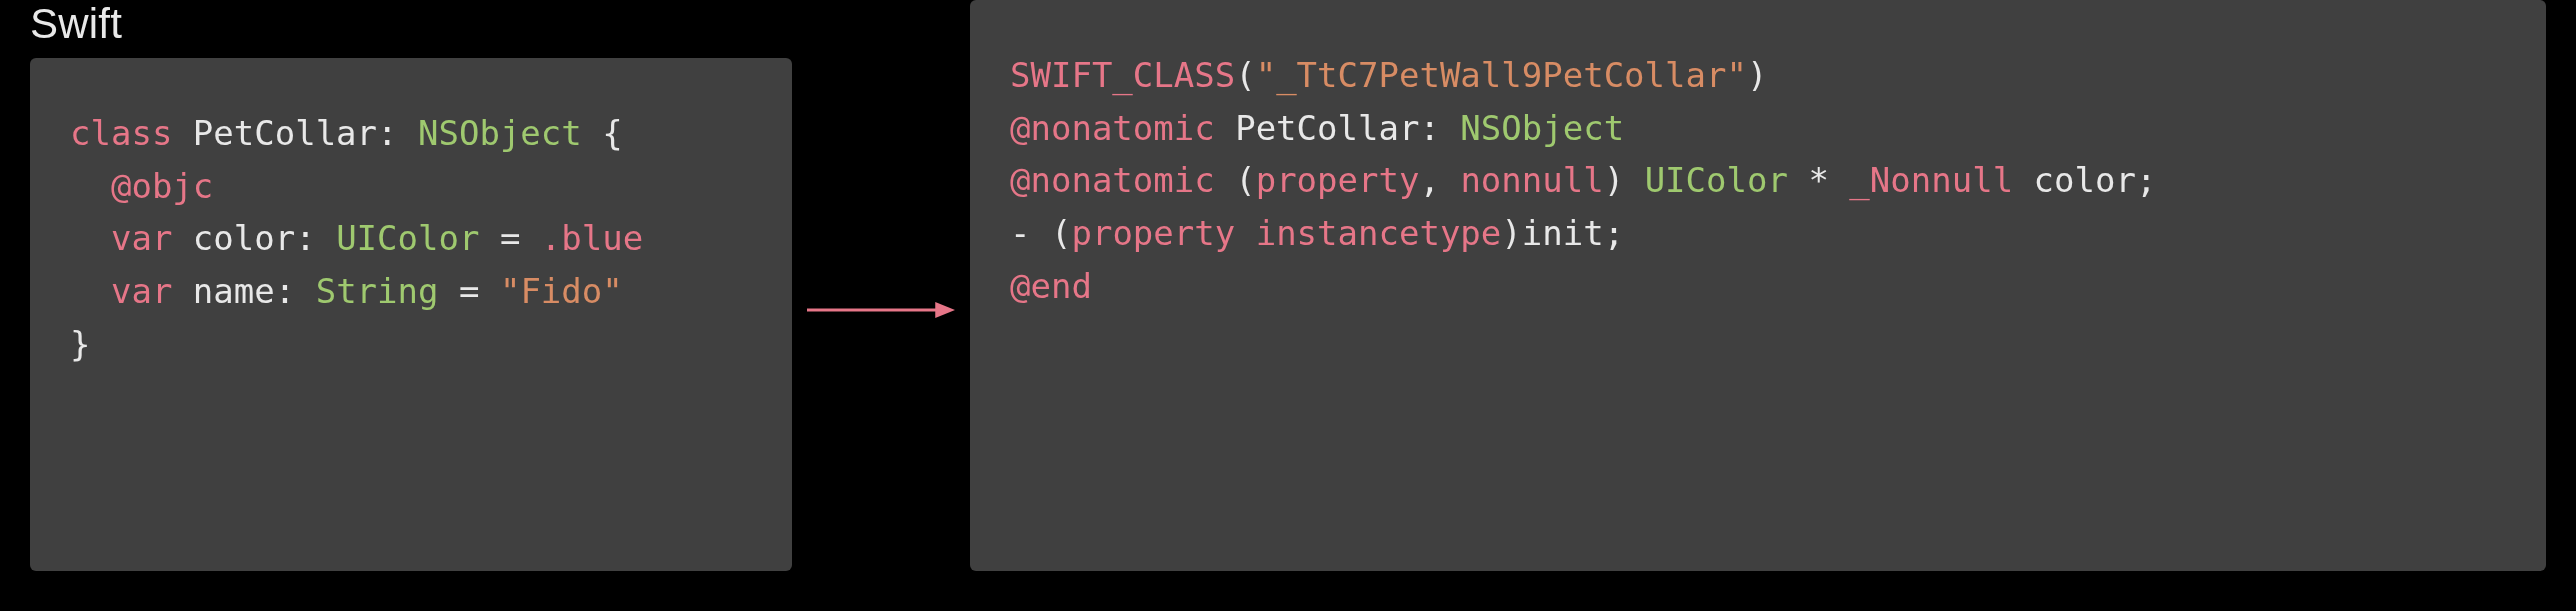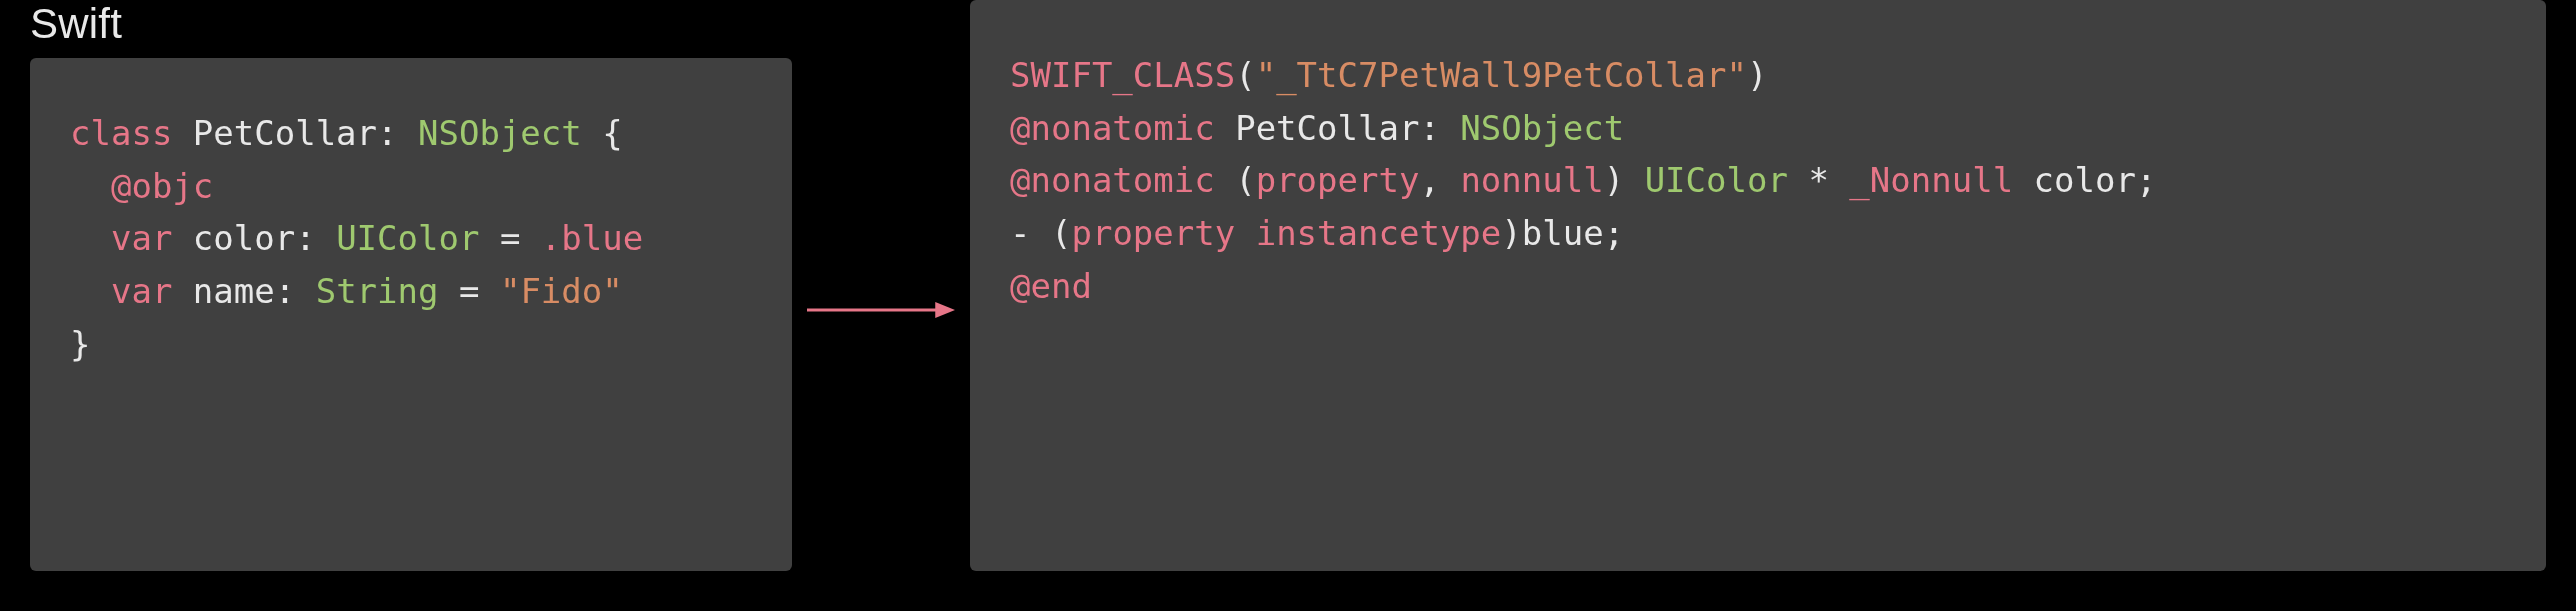--- a/index.html
+++ b/index.html
@@ -73,18 +73,18 @@
     <svg class="arrow" width="148" height="30" viewBox="0 0 150 30">
       <line x1="0" y1="15" x2="135" y2="15" stroke="#e67688" stroke-width="3"></line>
       <polygon points="150,15 130,7 130,23" fill="#e67688"></polygon>
     </svg>
   </div>
 
   <div class="panel panel-right">
     <div class="code-box"><span><span class="c-kw">SWIFT_CLASS</span><span class="c-punc">(</span><span class="c-str">"_TtC7PetWall9PetCollar"</span><span class="c-punc">)</span></span>
 <span><span class="c-kw">@nonatomic </span><span class="c-id">PetCollar</span><span class="c-punc">: </span><span class="c-type">NSObject</span></span>
 <span><span class="c-kw">@nonatomic </span><span class="c-punc">(</span><span class="c-kw">property</span><span class="c-punc">, </span><span class="c-kw">nonnull</span><span class="c-punc">) </span><span class="c-type">UIColor</span><span class="c-punc"> * </span><span class="c-kw">_Nonnull </span><span class="c-id">color</span><span class="c-punc">;</span></span>
-<span><span class="c-punc">- </span><span class="c-punc">(</span><span class="c-kw">property </span><span class="c-kw">instancetype</span><span class="c-punc">)</span><span class="c-id">blue</span><span class="c-punc">;</span></span>
+<span><span class="c-punc">- </span><span class="c-punc">(</span><span class="c-kw">property </span><span class="c-kw">instancetype</span><span class="c-punc">)</span><span class="c-id">init</span><span class="c-punc">;</span></span>
 <span><span class="c-kw">@end</span></span></div>
   </div>
 
 </div>
 
 
 </body></html>

